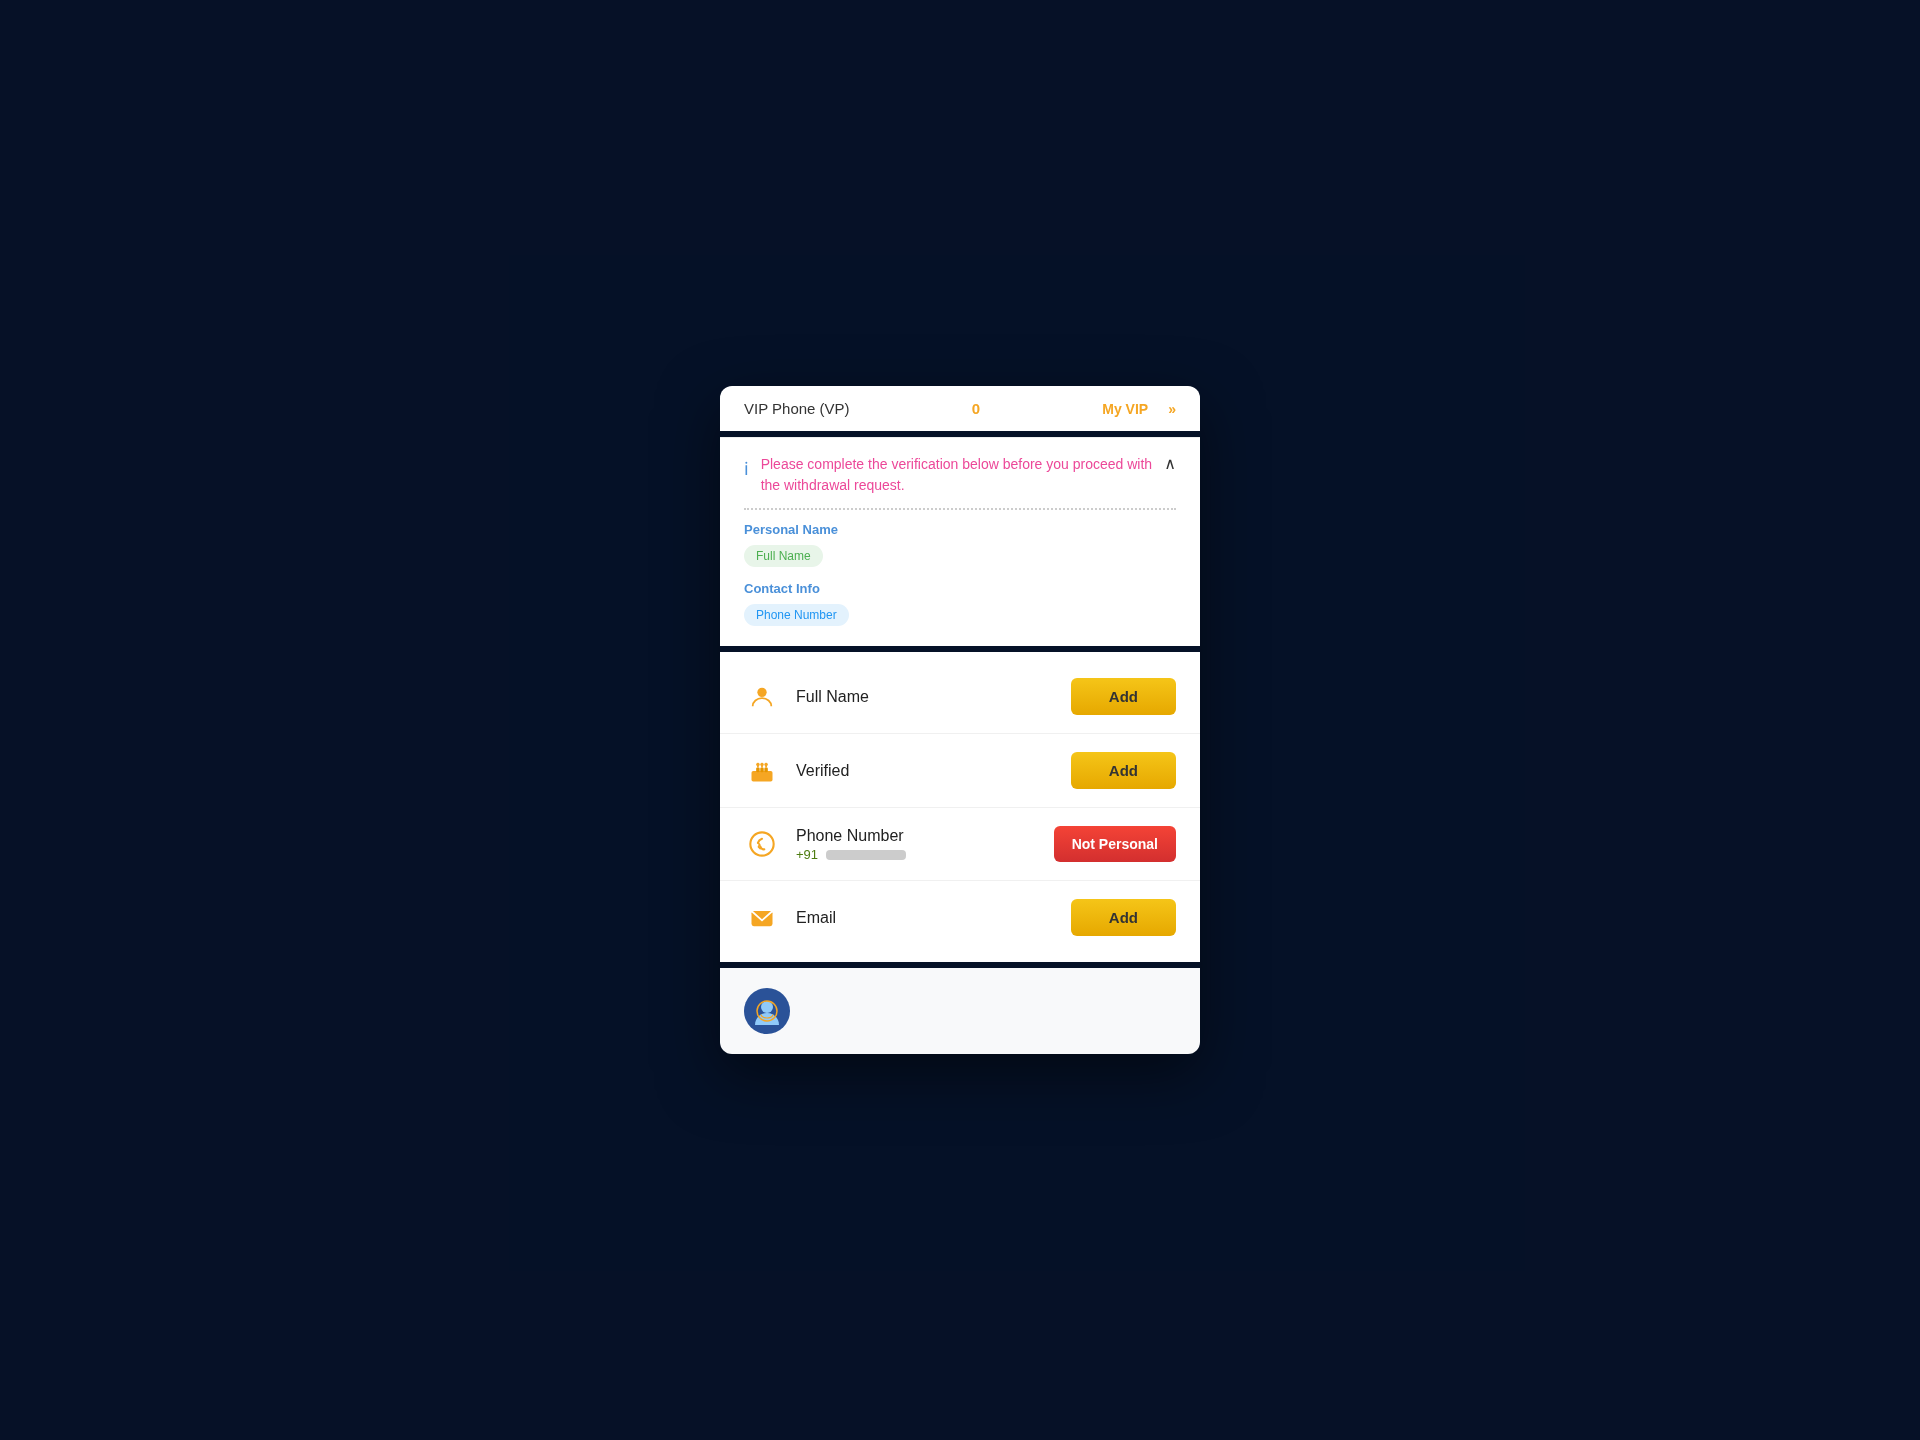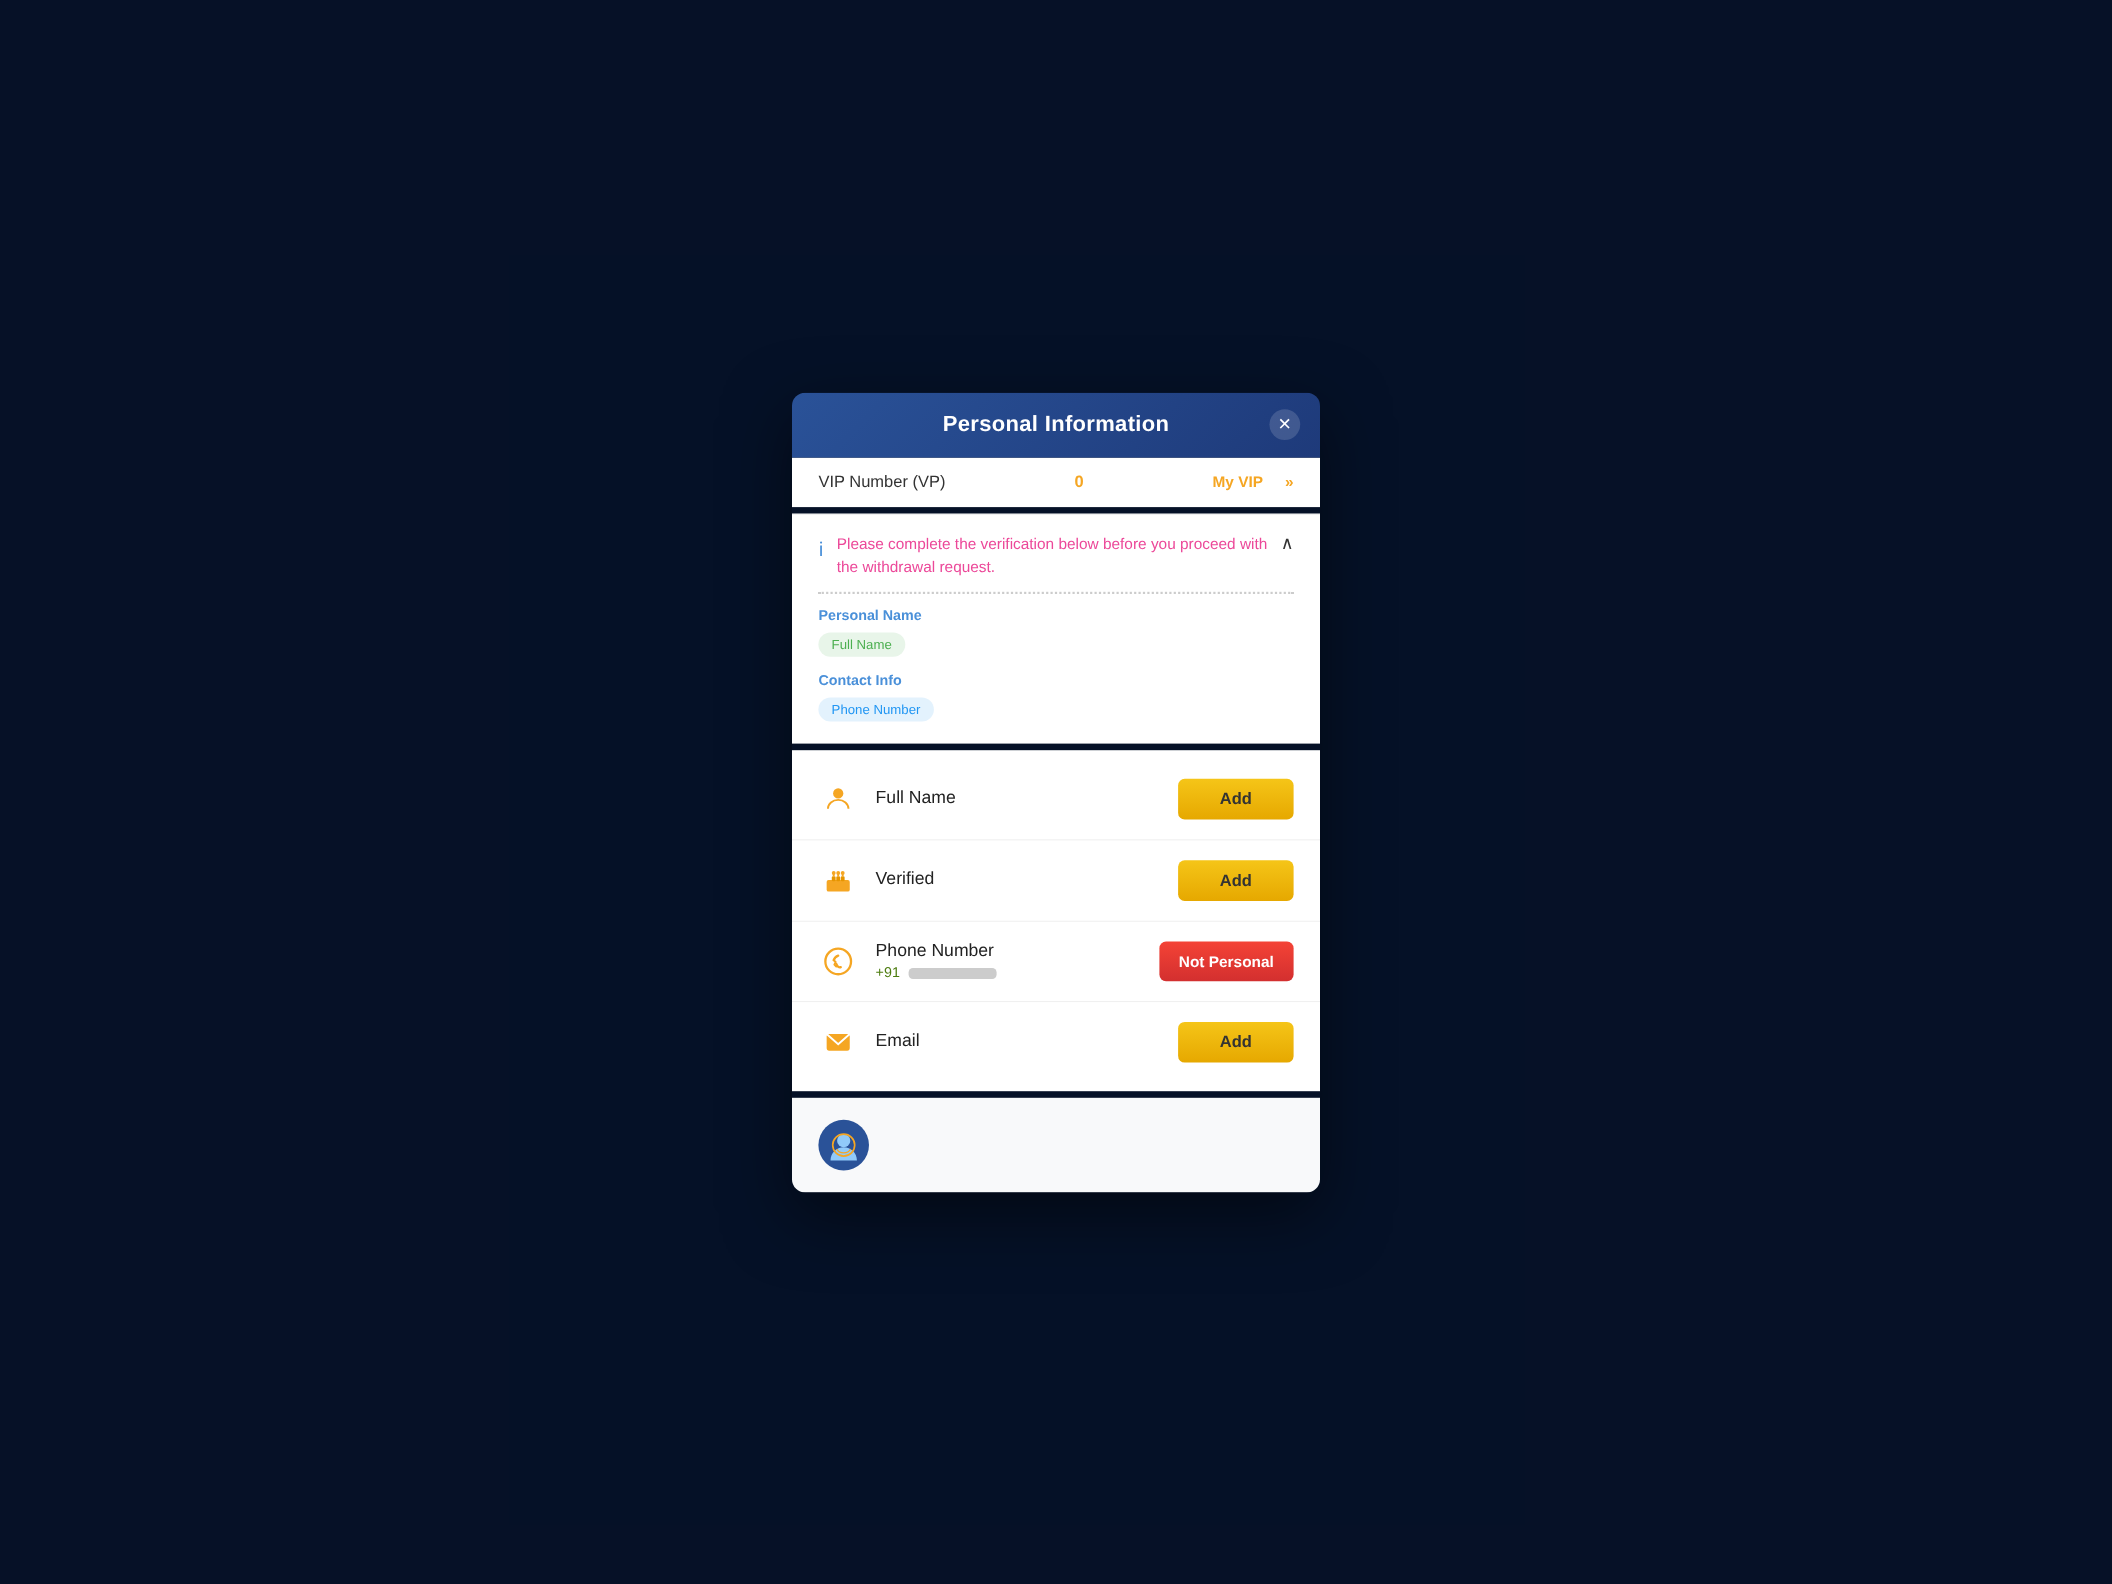--- a/index.html
+++ b/index.html
@@ -288,27 +288,23 @@
       font-weight: 600;
       cursor: pointer;
     }
   </style>
 </head>
 <body>
 
 <div class="modal-overlay">
   <div class="modal">
 
-    <div class="modal-header">
-      <span class="modal-title">Personal Information</span>
-      <button class="modal-close">×</button>
-    </div>
 
     <div class="vip-card">
-      <span class="vip-label">VIP Number (VP)</span>
+      <span class="vip-label">VIP Phone (VP)</span>
       <span class="vip-points">0</span>
       <span class="vip-link">
         <span>My VIP</span>
         <span style="margin-left:2px;">»</span>
       </span>
     </div>
 
     <div class="verification-card">
       <div class="verification-header">
         <span class="verification-icon">ℹ</span>

